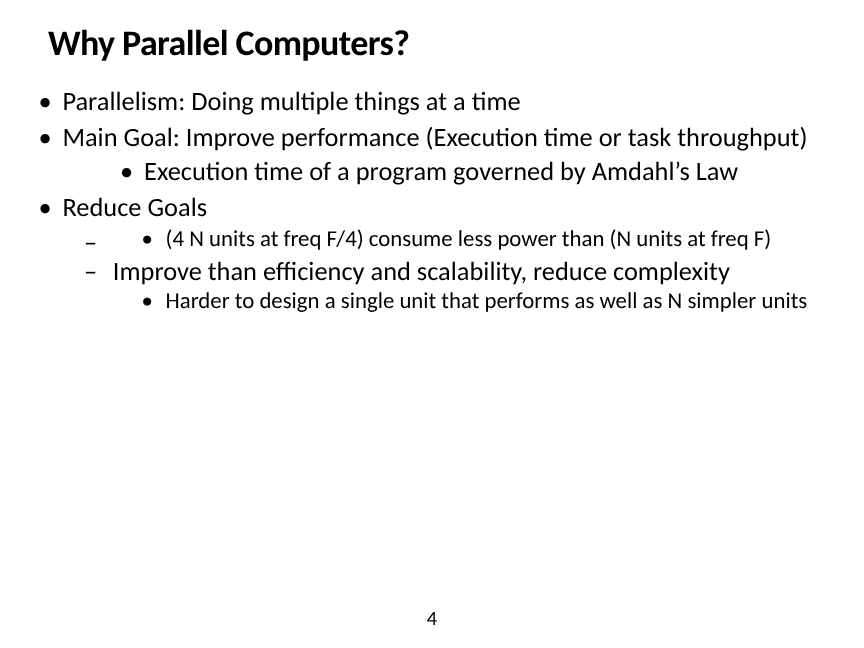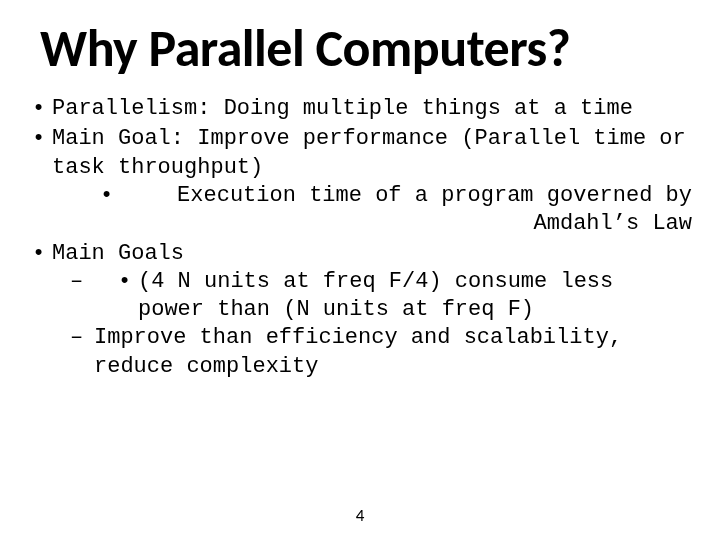--- a/index.html
+++ b/index.html
@@ -11,52 +11,50 @@
     position: relative;
   }
   .slide {
     width: 720px;
     height: 540px;
     padding: 20px 28px 10px 28px;
     position: relative;
   }
   .title {
     font-weight: 700;
-    font-size: 52px;
+    font-size: 30px;
     line-height: 1.1;
     margin-left: 12px;
     margin-bottom: 18px;
     letter-spacing: -0.5px;
   }
   ul { list-style: none; }
   li { position: relative; }
 
   
   .l1 > li {
     padding-left: 24px;
     font-size: 22px;
     line-height: 1.28;
     margin-bottom: 2px;
-    font-family: Liberation Mono, monospace;
   }
   .l1 > li::before {
     content: "•";
     position: absolute;
     left: 4px;
     top: 0;
     color: #000;
   }
 
   
   .l2-dot > li {
     padding-left: 24px;
     font-size: 22px;
     line-height: 1.28;
     margin-left: 44px;
-    text-align: right;
   }
   .l2-dot > li::before {
     content: "•";
     position: absolute;
     left: 4px;
     top: 0;
   }
 
   
   .l2-dash > li {
@@ -68,21 +66,21 @@
   .l2-dash > li::before {
     content: "–";
     position: absolute;
     left: 2px;
     top: 0;
   }
 
   
   .l3 > li {
     padding-left: 22px;
-    font-size: 22px;
+    font-size: 19px;
     line-height: 1.28;
     margin-left: 22px;
   }
   .l3 > li::before {
     content: "•";
     position: absolute;
     left: 2px;
     top: 0;
   }
 
@@ -97,34 +95,37 @@
 </head>
 <body>
 
 <div class="slide">
 
   <h1 class="title">Why Parallel Computers?</h1>
 
   <ul class="l1">
     <li>Parallelism: Doing multiple things at a time</li>
     <li>
-      <span>Main Goal: Improve performance (Parallel time or task throughput)</span>
+      <span>Main Goal: Improve performance (Execution time or task throughput)</span>
       <ul class="l2-dot">
         <li>Execution time of a program governed by Amdahl’s Law</li>
       </ul>
     </li>
     <li>
-      <span>Main Goals</span>
+      <span>Reduce Goals</span>
       <ul class="l2-dash">
         <li>
           <ul class="l3">
             <li>(4 N units at freq F/4) consume less power than (N units at freq F)</li>
           </ul>
         </li>
         <li>
           <span>Improve than efficiency and scalability, reduce complexity</span>
+          <ul class="l3">
+            <li>Harder to design a single unit that performs as well as N simpler units</li>
+          </ul>
         </li>
       </ul>
     </li>
   </ul>
 
   <div class="pagenum">4</div>
 </div>
 
 </body></html>

